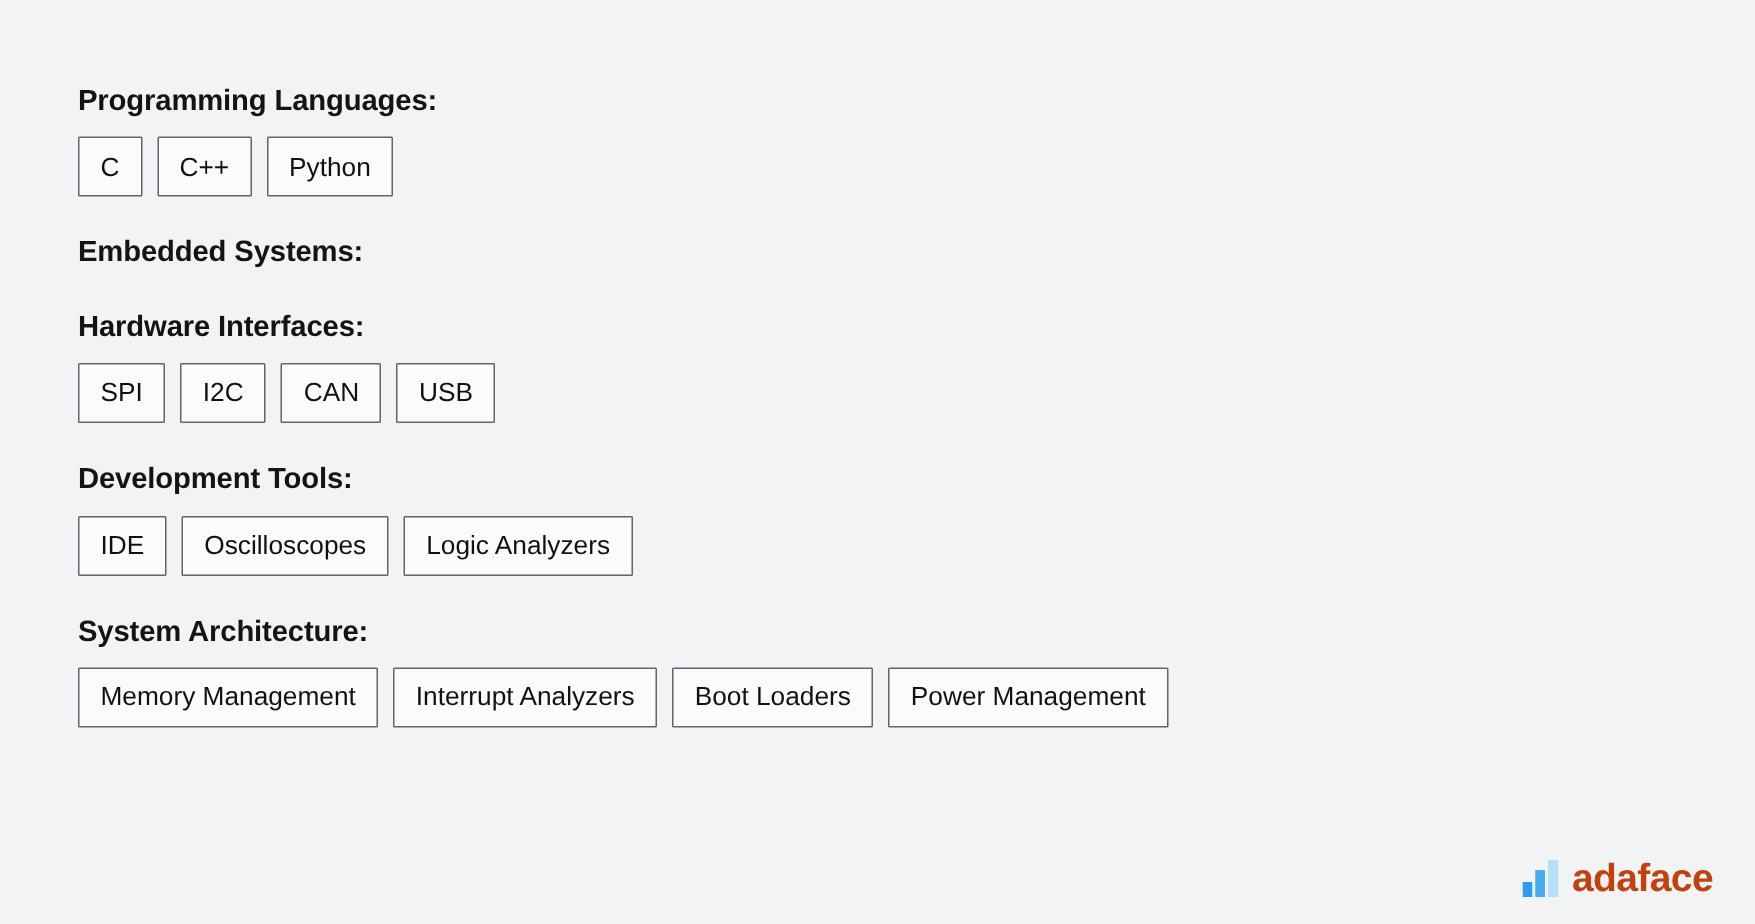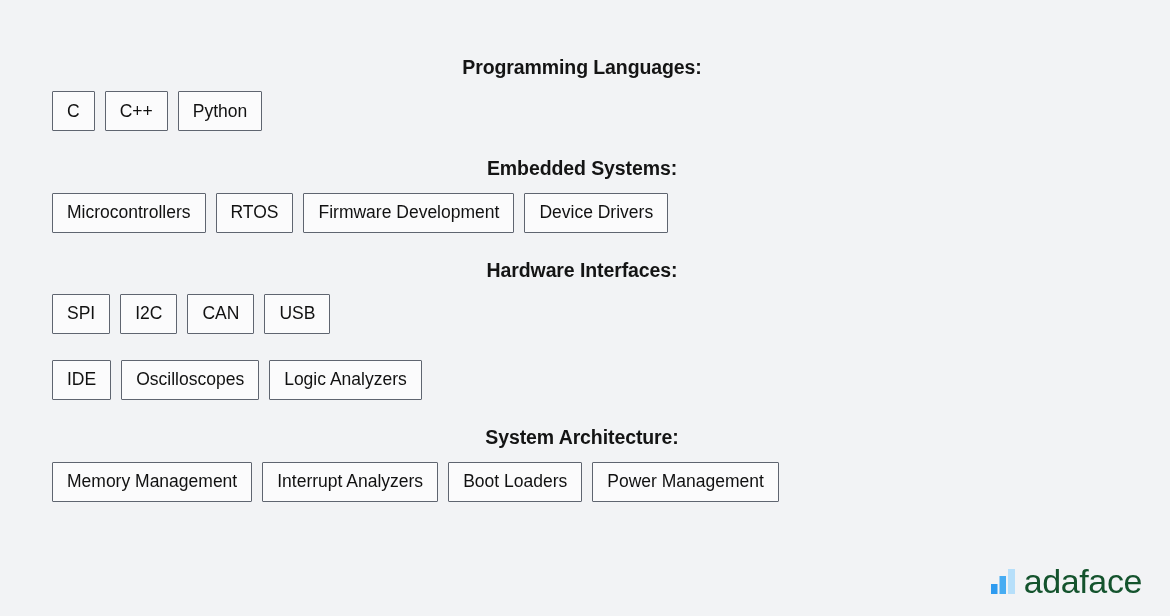--- a/index.html
+++ b/index.html
@@ -39,21 +39,20 @@
   }
 
   .section-title {
     font-size: 19.5px;
     font-weight: bold;
     color: #141414;
     letter-spacing: -0.1px;
     line-height: 1.2;
     margin: 0 0 12px 0;
     white-space: nowrap;
-    text-align: center;
   }
 
   .tag-row {
     display: flex;
     flex-wrap: wrap;
     align-items: flex-start;
     gap: 10px;
   }
 
   .tag {
@@ -82,60 +81,55 @@
     gap: 9px;
   }
 
   .logo-mark {
     display: block;
     width: 24px;
     height: 25px;
   }
 
   .logo-word {
-    font-size: 34px;
-    font-weight: normal;
-    color: #14532d;
+    font-size: 26px;
+    font-weight: bold;
+    color: #c2410c;
     letter-spacing: -0.4px;
     line-height: 1;
   }
 </style>
 </head>
 <body>
 
 <div class="sheet">
 
   <div class="sections">
       <div class="section">
         <div class="section-title">Programming Languages:</div>
         <div class="tag-row">
           <span class="tag">C</span>
           <span class="tag">C++</span>
           <span class="tag">Python</span>
         </div>
       </div>
       <div class="section">
         <div class="section-title">Embedded Systems:</div>
-        <div class="tag-row">
-          <span class="tag">Microcontrollers</span>
-          <span class="tag">RTOS</span>
-          <span class="tag">Firmware Development</span>
-          <span class="tag">Device Drivers</span>
-        </div>
       </div>
       <div class="section">
         <div class="section-title">Hardware Interfaces:</div>
         <div class="tag-row">
           <span class="tag">SPI</span>
           <span class="tag">I2C</span>
           <span class="tag">CAN</span>
           <span class="tag">USB</span>
         </div>
       </div>
       <div class="section">
+        <div class="section-title">Development Tools:</div>
         <div class="tag-row">
           <span class="tag">IDE</span>
           <span class="tag">Oscilloscopes</span>
           <span class="tag">Logic Analyzers</span>
         </div>
       </div>
       <div class="section">
         <div class="section-title">System Architecture:</div>
         <div class="tag-row">
           <span class="tag">Memory Management</span>

